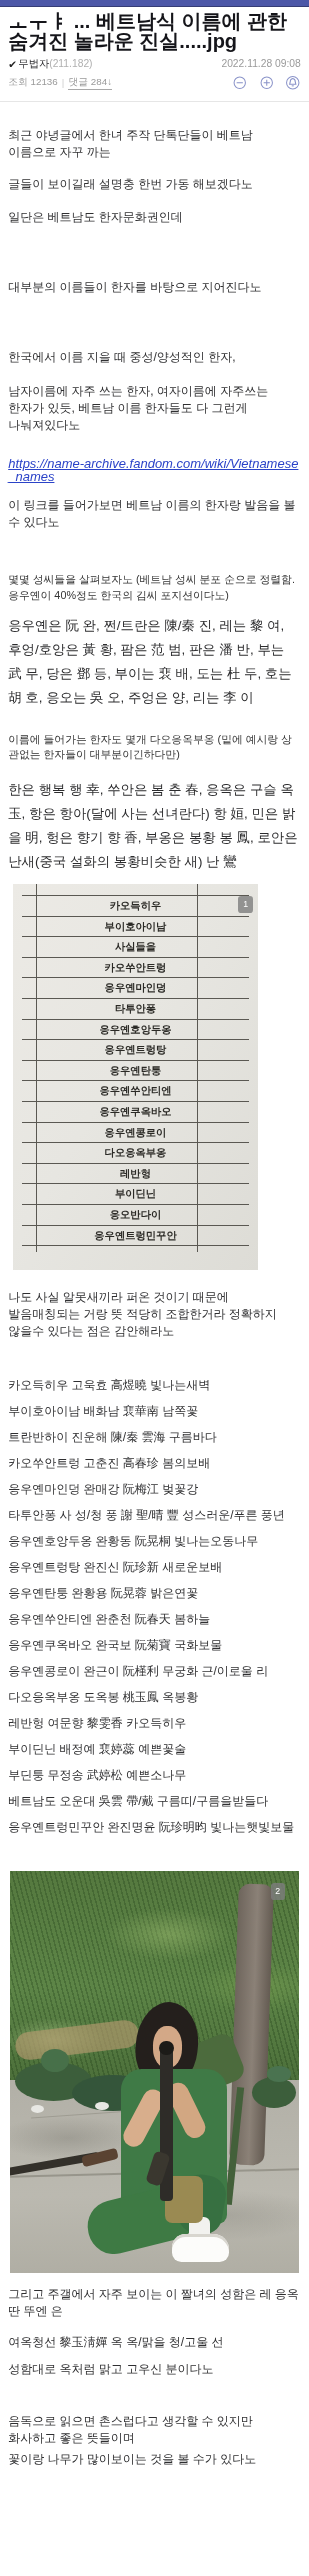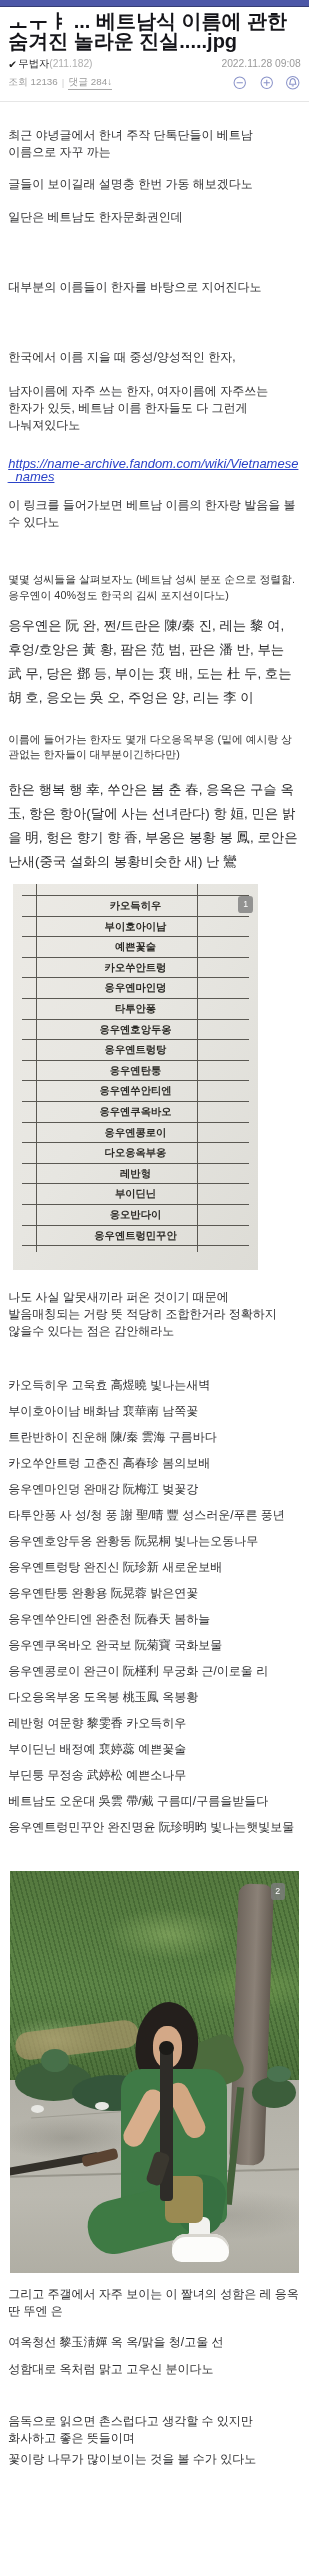--- a/index.html
+++ b/index.html
@@ -133,21 +133,21 @@
   </div>
 
   <div class="photo1">
     <div class="p1-vline" style="left:23px"></div>
     <div class="p1-vline" style="left:184px"></div>
     <div class="p1-table">
       <div class="p1-partial"><span>레딘헝</span></div>
       <div>
           <div class="p1-row">카오득히우</div>
           <div class="p1-row">부이호아이남</div>
-          <div class="p1-row">예쁜꽃술</div>
+          <div class="p1-row">사실들을</div>
           <div class="p1-row">카오쑤안트렁</div>
           <div class="p1-row">응우옌마인덩</div>
           <div class="p1-row">타투안퐁</div>
           <div class="p1-row">응우옌호앙두옹</div>
           <div class="p1-row">응우옌트렁탕</div>
           <div class="p1-row">응우옌탄퉁</div>
           <div class="p1-row">응우옌쑤안티엔</div>
           <div class="p1-row">응우옌쿠옥바오</div>
           <div class="p1-row">응우옌콩로이</div>
           <div class="p1-row">다오응옥부옹</div>

